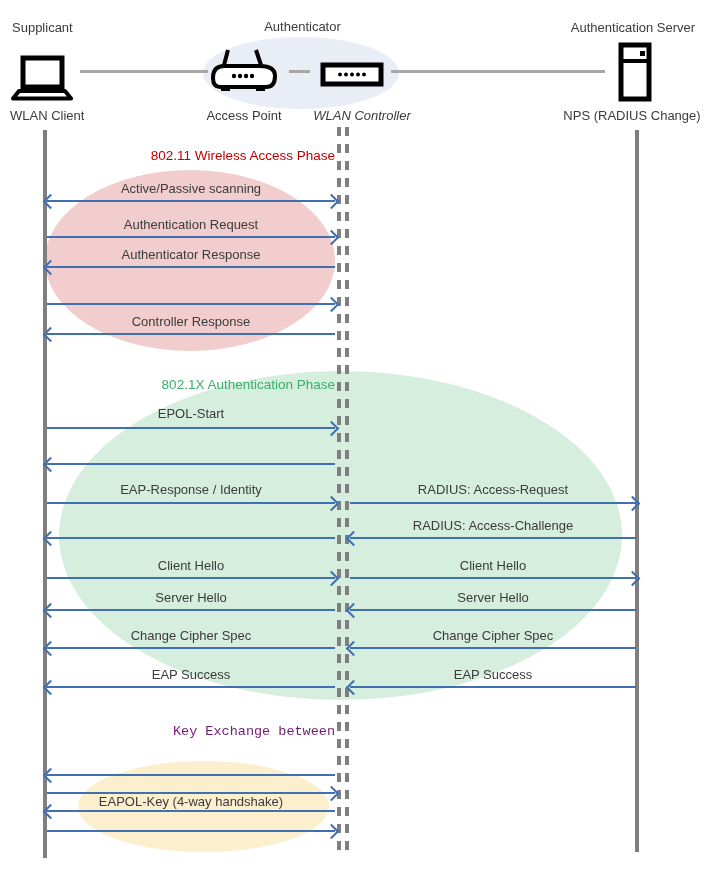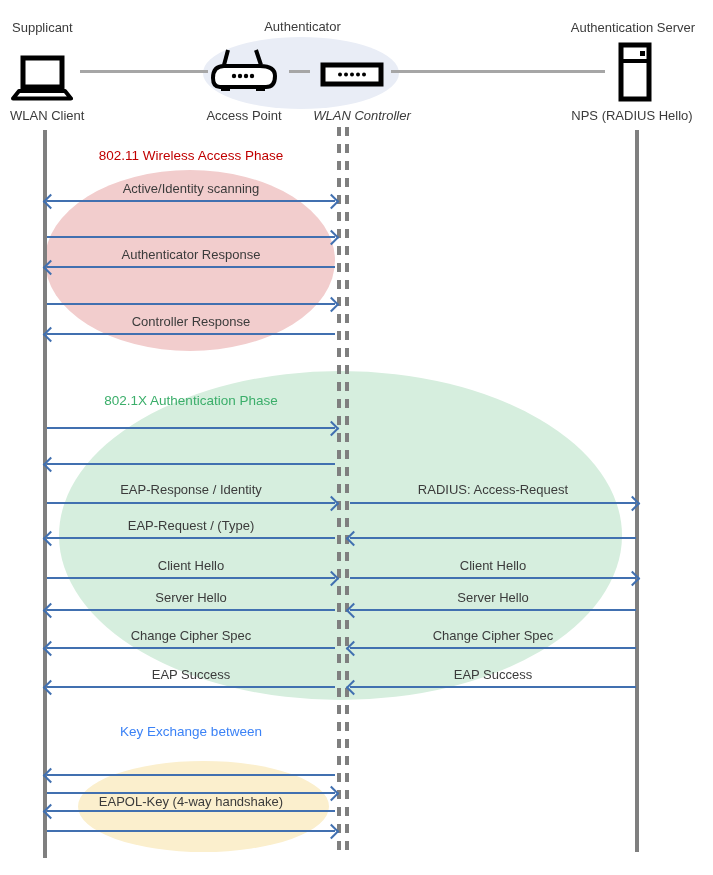--- a/index.html
+++ b/index.html
@@ -7,24 +7,24 @@
     position:relative;width:713px;height:875px;background:#ffffff;
     font-family:"Liberation Sans",sans-serif;color:#3b3b3b;overflow:hidden;padding-left:9px;
   }
   .abs{position:absolute;}
   .lbl{position:absolute;font-size:13px;line-height:16px;white-space:nowrap;}
   .ctr{text-align:center;}
   .ell{position:absolute;border-radius:50%;}
   .lifeline{position:absolute;width:4px;background:#7f7f7f;}
   .dashline{position:absolute;width:4px;background:repeating-linear-gradient(to bottom,#7f7f7f 0 9px,transparent 9px 17px);}
   .conn{position:absolute;height:3px;background:#a6a6a6;}
-  .ph-title{position:absolute;font-size:13.5px;line-height:17px;text-align:center;white-space:nowrap;}
+  .ph-title{position:absolute;font-size:13.5px;line-height:17px;text-align:right;white-space:nowrap;}
   .ph1{color:#c00000;}
   .ph2{color:#3bae6a;}
-  .ph3{color:#3b82f6;}
+  .ph3{color:#701a75;font-family:Liberation Mono, monospace;}
   .msg-lbl{position:absolute;font-size:13px;line-height:15px;text-align:center;white-space:nowrap;}
   .arr{position:absolute;height:0;border-top:2px solid #4170b0;left:47px;width:288px;}
   .arr.rseg{left:350px;width:286px;}
   .arr.l::before{
     content:"";position:absolute;left:-2px;top:-6px;width:9px;height:9px;
     border-left:2px solid #4170b0;border-bottom:2px solid #4170b0;transform:rotate(45deg);
   }
   .arr.r::after{
     content:"";position:absolute;right:-2px;top:-6px;width:9px;height:9px;
     border-right:2px solid #4170b0;border-top:2px solid #4170b0;transform:rotate(45deg);
@@ -82,55 +82,57 @@
     <svg width="34" height="60" viewBox="0 0 34 60">
       <rect x="3" y="3" width="28" height="54" fill="#fff" stroke="#000" stroke-width="5"></rect>
       <line x1="4" y1="19" x2="30" y2="19" stroke="#000" stroke-width="4"></line>
       <rect x="22" y="9" width="5" height="5" fill="#000"></rect>
     </svg>
   </div>
 
   <div class="lbl" style="left:10px;top:108px;">WLAN Client</div>
   <div class="lbl ctr" style="left:184px;top:108px;width:120px;">Access Point</div>
   <div class="lbl ctr" style="left:302px;top:108px;width:120px;font-style:italic;">WLAN Controller</div>
-  <div class="lbl ctr" style="left:552px;top:108px;width:160px;">NPS (RADIUS Hello)</div>
+  <div class="lbl ctr" style="left:552px;top:108px;width:160px;">NPS (RADIUS Change)</div>
 
   <div class="lifeline" style="left:43px;top:130px;height:728px;"></div>
   <div class="dashline" style="left:337px;top:127px;height:729px;"></div>
   <div class="dashline" style="left:345px;top:127px;height:729px;"></div>
   <div class="lifeline" style="left:635px;top:130px;height:722px;"></div>
 
   <div class="ph-title ph1" style="left:47px;top:147px;width:288px;">802.11 Wireless Access Phase</div>
-  <div class="ph-title ph2" style="left:47px;top:392px;width:288px;">802.1X Authentication Phase</div>
+  <div class="ph-title ph2" style="left:47px;top:376px;width:288px;">802.1X Authentication Phase</div>
   <div class="ph-title ph3" style="left:47px;top:723px;width:288px;">Key Exchange between</div>
 
-  <div class="msg-lbl" style="left:47px;top:181px;width:288px;">Active/Identity scanning</div>
+  <div class="msg-lbl" style="left:47px;top:181px;width:288px;">Active/Passive scanning</div>
   <div class="arr l r" style="top:200px;"></div>
 
+  <div class="msg-lbl" style="left:47px;top:217px;width:288px;">Authentication Request</div>
   <div class="arr r" style="top:236px;"></div>
 
   <div class="msg-lbl" style="left:47px;top:247px;width:288px;">Authenticator Response</div>
   <div class="arr l" style="top:266px;"></div>
 
   <div class="arr r" style="top:303px;"></div>
 
   <div class="msg-lbl" style="left:47px;top:314px;width:288px;">Controller Response</div>
   <div class="arr l" style="top:333px;"></div>
 
+  <div class="msg-lbl" style="left:47px;top:406px;width:288px;">EPOL-Start</div>
   <div class="arr r" style="top:427px;"></div>
 
   <div class="arr l" style="top:463px;"></div>
 
   <div class="msg-lbl" style="left:47px;top:482px;width:288px;">EAP-Response / Identity</div>
   <div class="arr r" style="top:502px;"></div>
   <div class="msg-lbl" style="left:350px;top:482px;width:286px;">RADIUS: Access-Request</div>
   <div class="arr rseg r" style="top:502px;"></div>
 
-  <div class="msg-lbl" style="left:47px;top:518px;width:288px;">EAP-Request / (Type)</div>
   <div class="arr l" style="top:537px;"></div>
+  <div class="msg-lbl" style="left:350px;top:518px;width:286px;">RADIUS: Access-Challenge</div>
   <div class="arr rseg l" style="top:537px;"></div>
 
   <div class="msg-lbl" style="left:47px;top:558px;width:288px;">Client Hello</div>
   <div class="arr r" style="top:577px;"></div>
   <div class="msg-lbl" style="left:350px;top:558px;width:286px;">Client Hello</div>
   <div class="arr rseg r" style="top:577px;"></div>
 
   <div class="msg-lbl" style="left:47px;top:590px;width:288px;">Server Hello</div>
   <div class="arr l" style="top:609px;"></div>
   <div class="msg-lbl" style="left:350px;top:590px;width:286px;">Server Hello</div>

